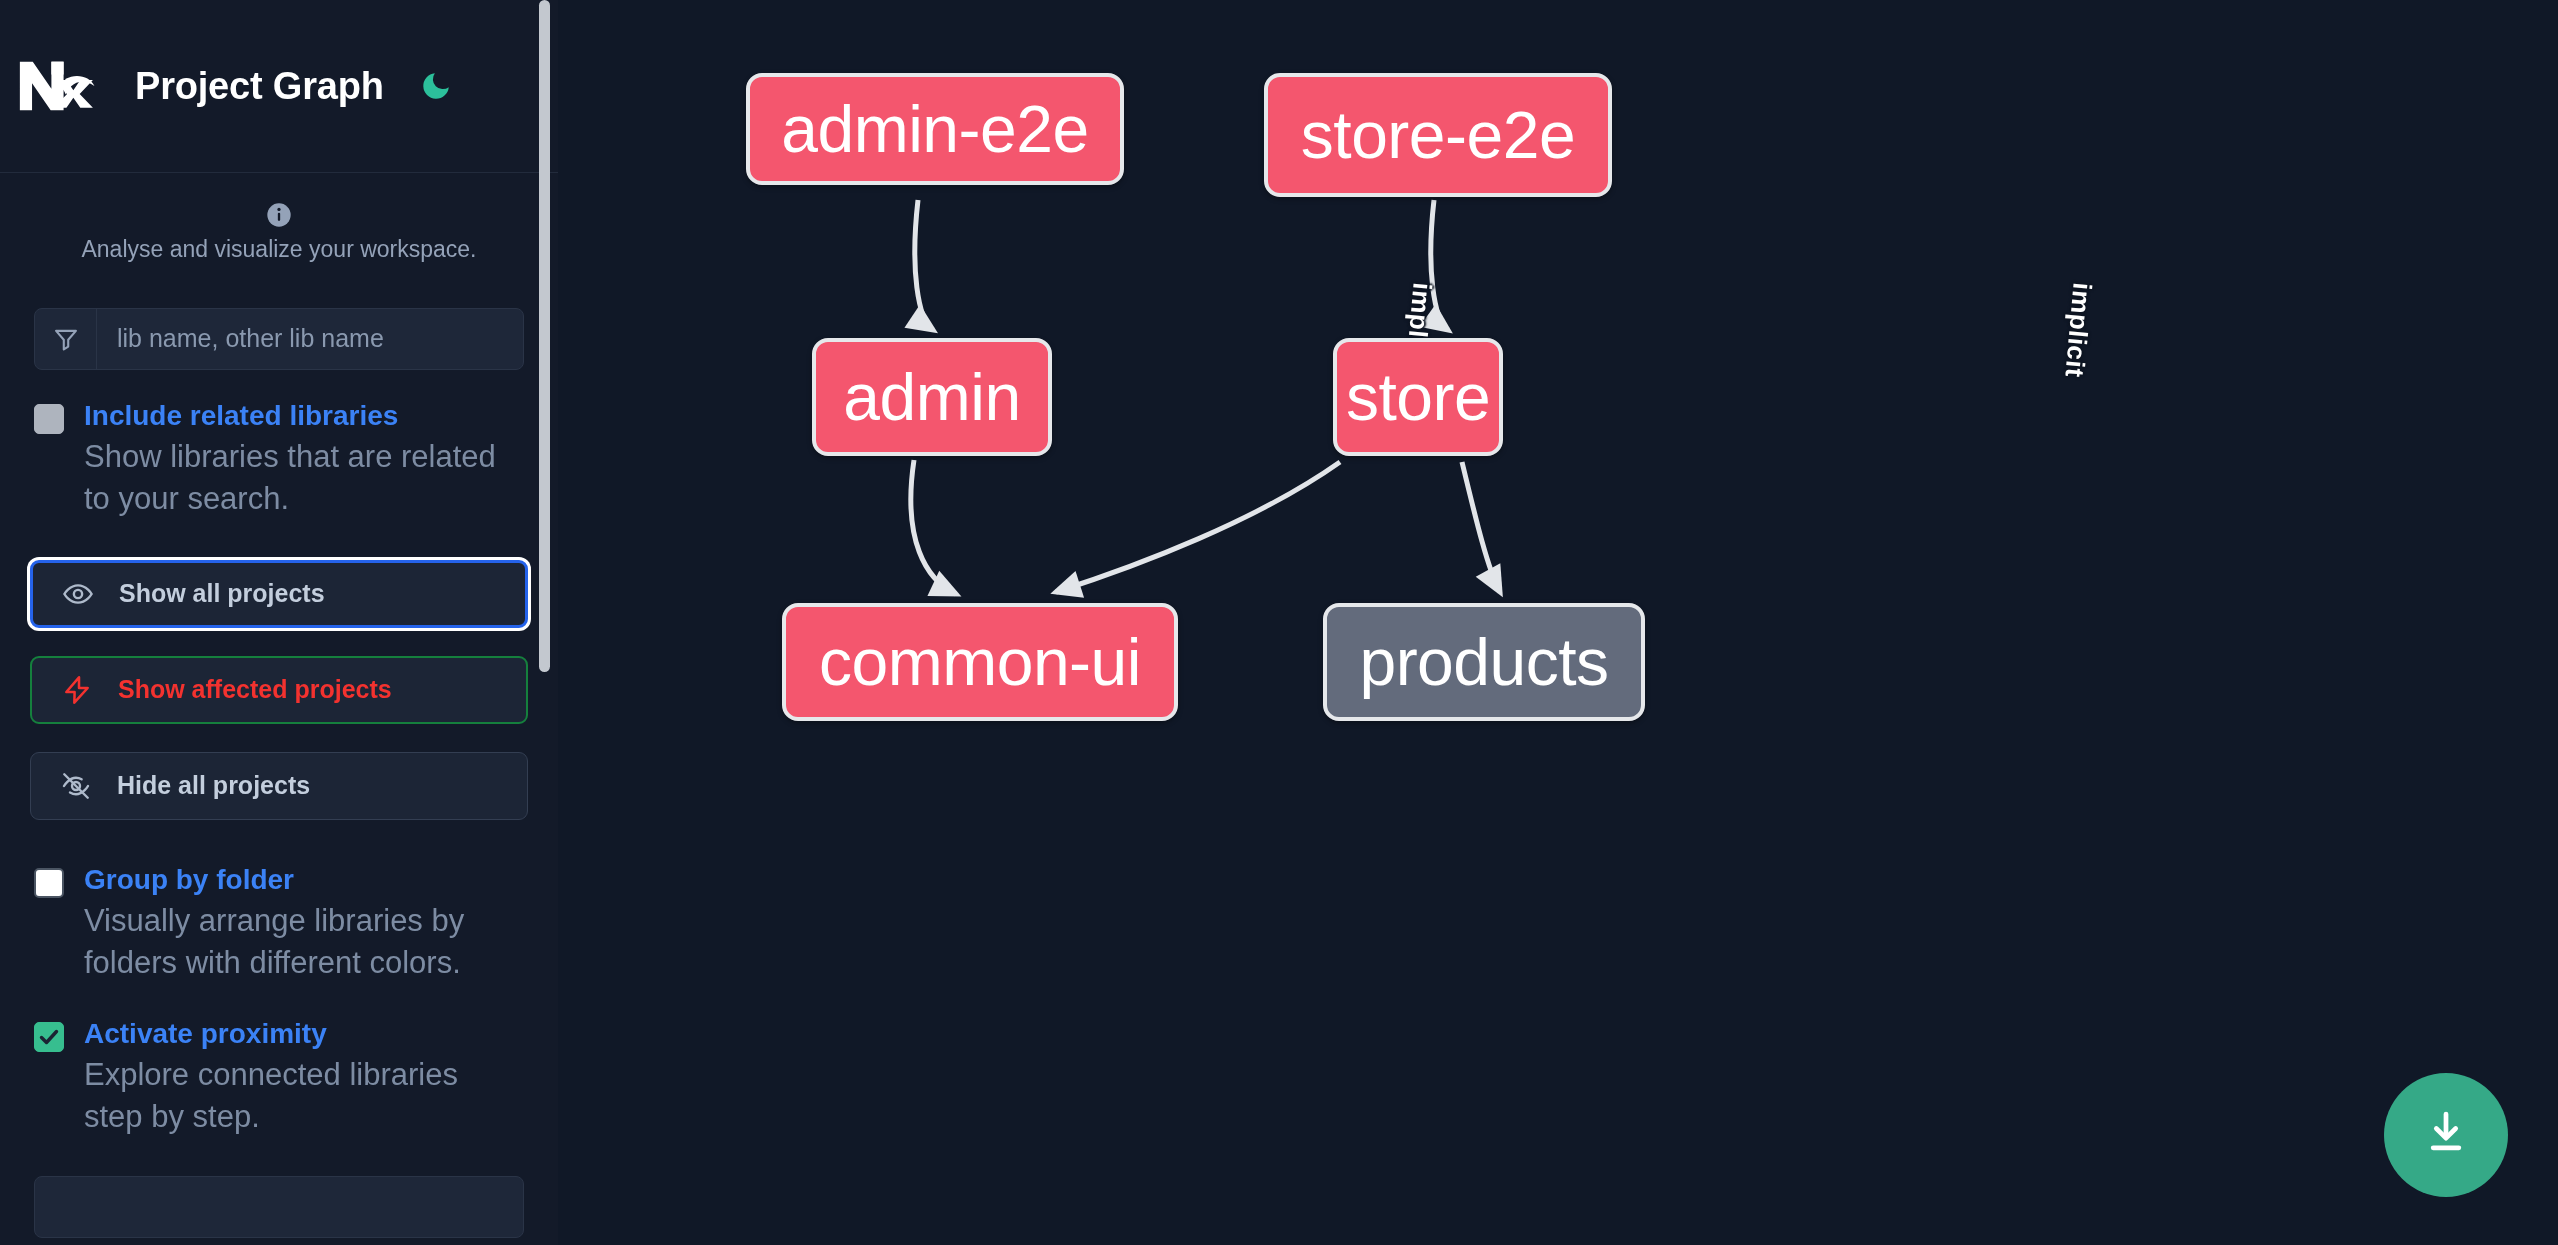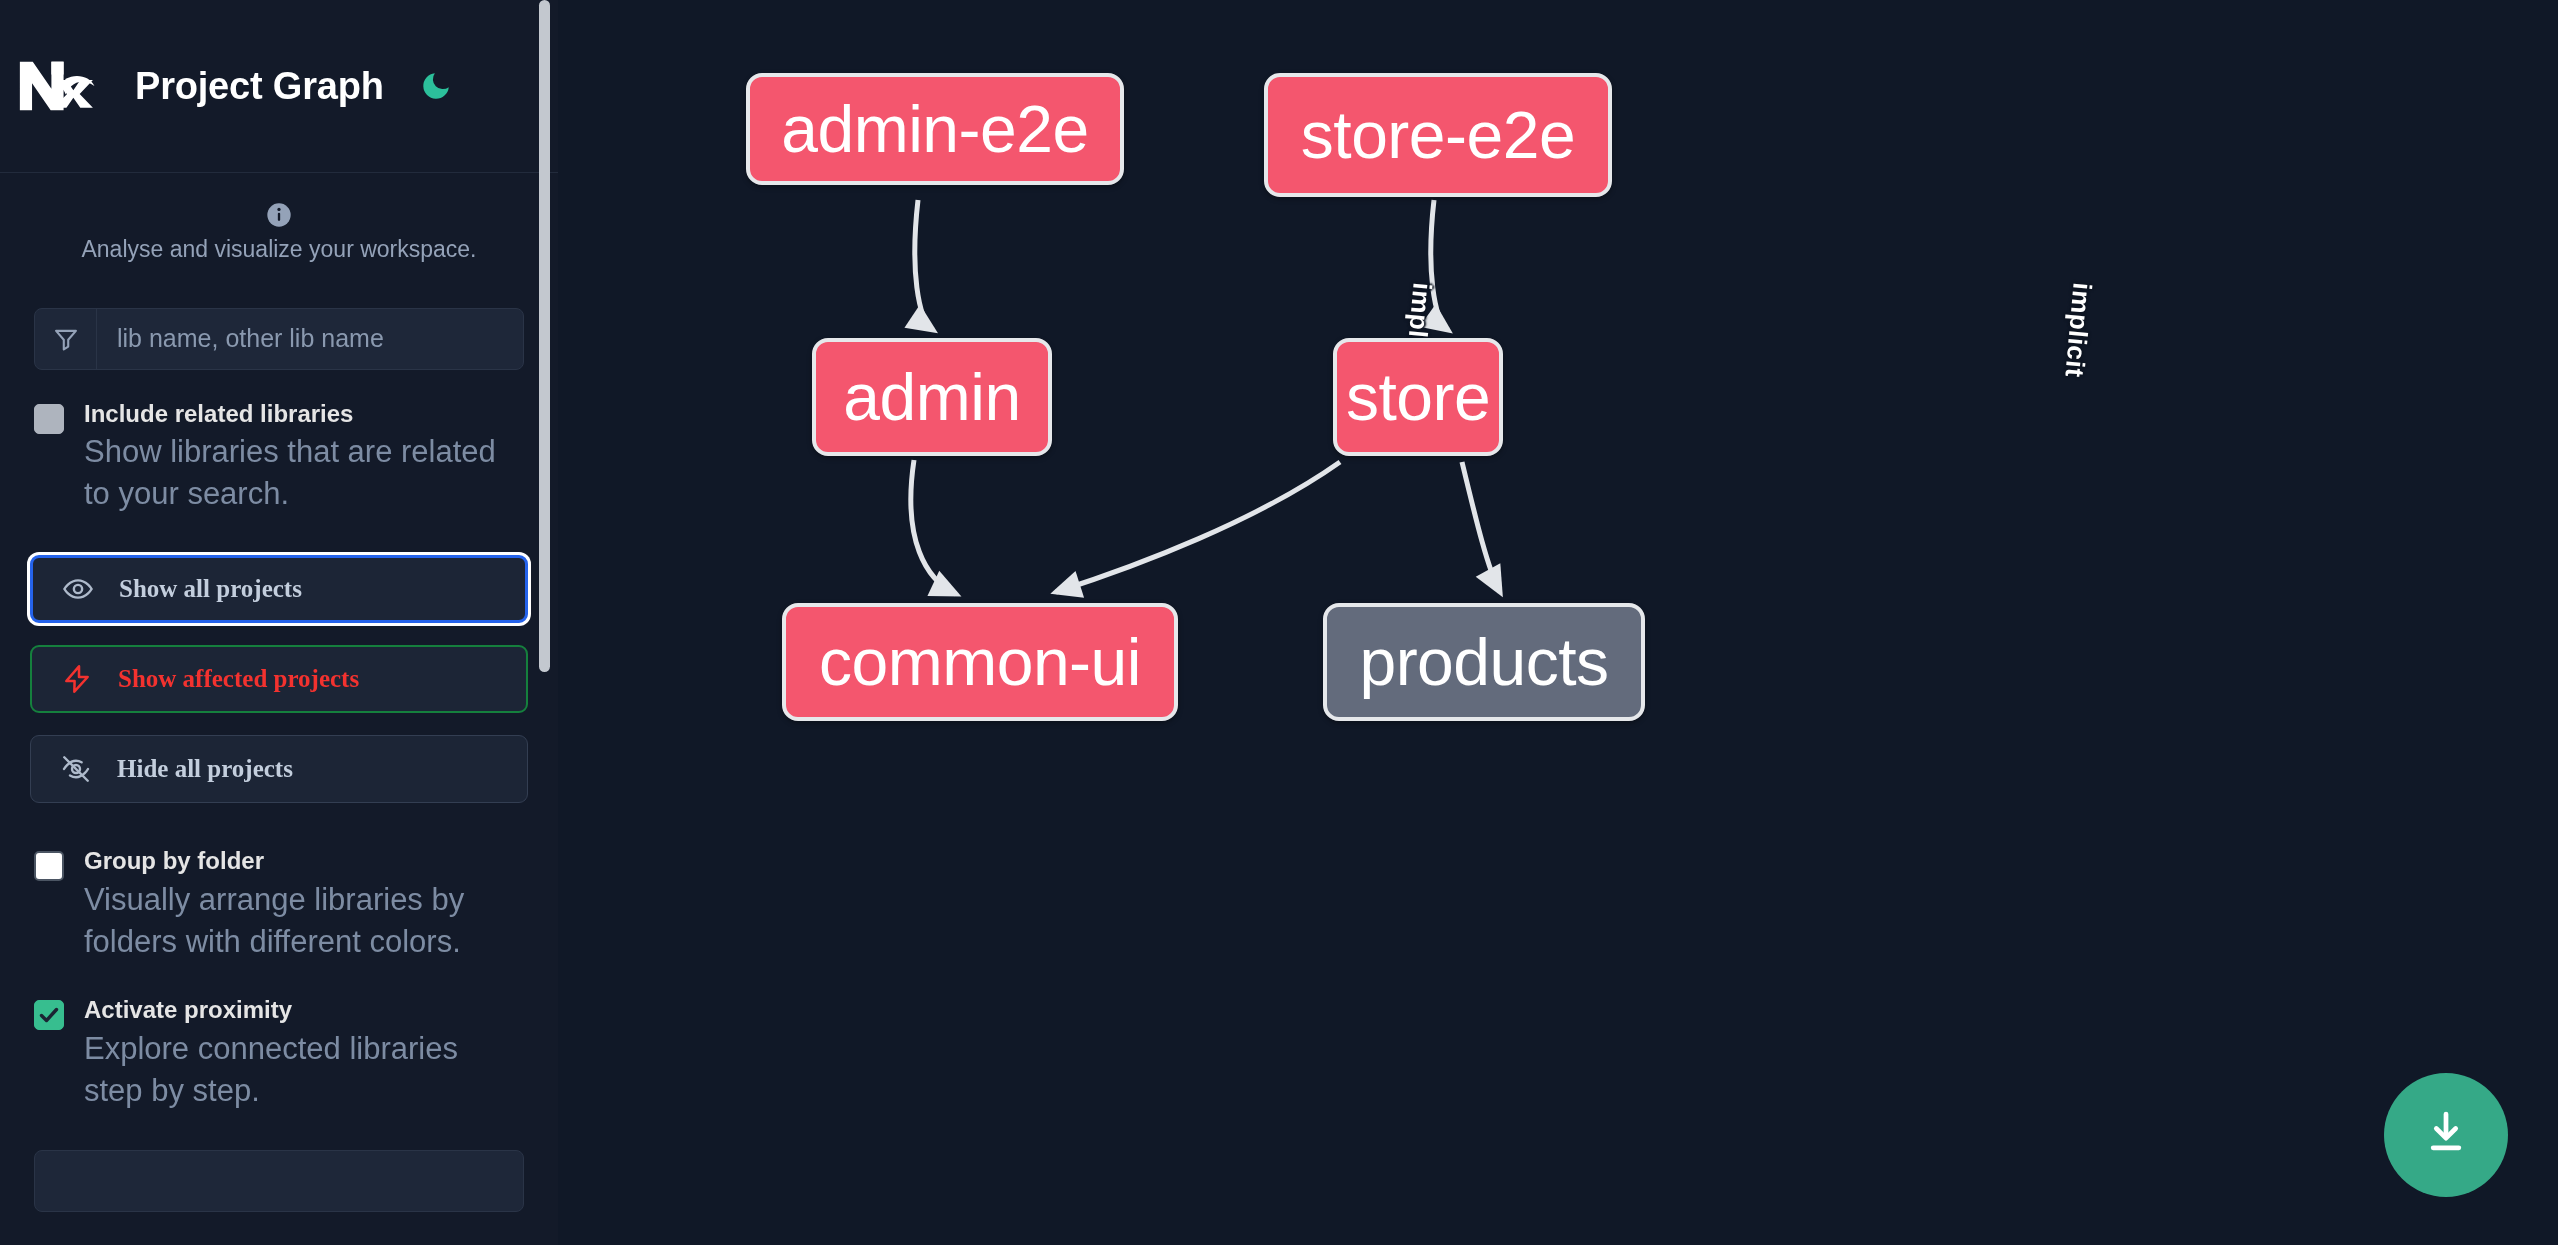--- a/index.html
+++ b/index.html
@@ -98,34 +98,34 @@
     border-radius: 5px;
     margin-top: 4px;
     display: flex; align-items: center; justify-content: center;
     cursor: pointer;
   }
   .cbox.disabled { background: #AEB4BE; border: 1px solid #AEB4BE; }
   .cbox.unchecked { background: #FFFFFF; border: 2px solid #4B5563; }
   .cbox.checked { background: #37BE8F; border: 1px solid #37BE8F; }
   .check-body { flex: 1; }
   .check-title {
-    color: #e5e5e5;
-    font-size: 24px;
+    color: #3b82f6;
+    font-size: 28px;
     font-weight: 700;
     line-height: 1.15;
   }
   .check-desc {
     color: #7D8CA3;
     font-size: 31px;
     line-height: 1.35;
     margin-top: 4px;
     max-width: 440px;
   }
 
-  .btn-stack { margin: 40px 30px 0 30px; display: flex; flex-direction: column; gap: 22px; font-family: Liberation Serif, serif; }
+  .btn-stack { margin: 40px 30px 0 30px; display: flex; flex-direction: column; gap: 28px; }
   .gbtn {
     height: 68px;
     border-radius: 9px;
     background: #1C2536;
     display: flex;
     align-items: center;
     padding: 0 28px;
     gap: 24px;
     cursor: pointer;
     border: 1px solid #2B3purple;

